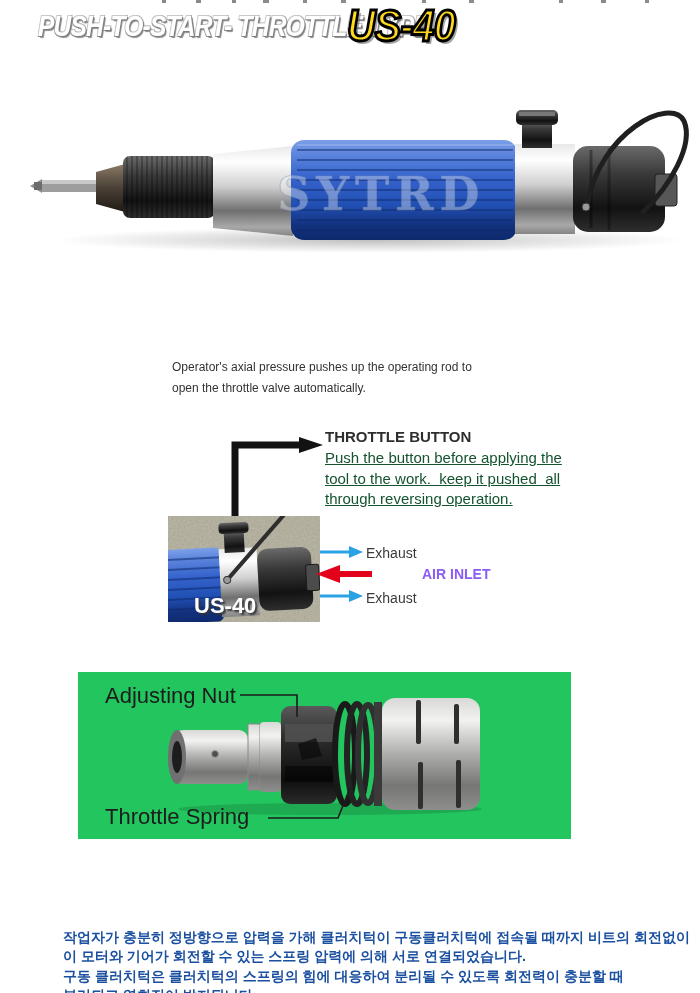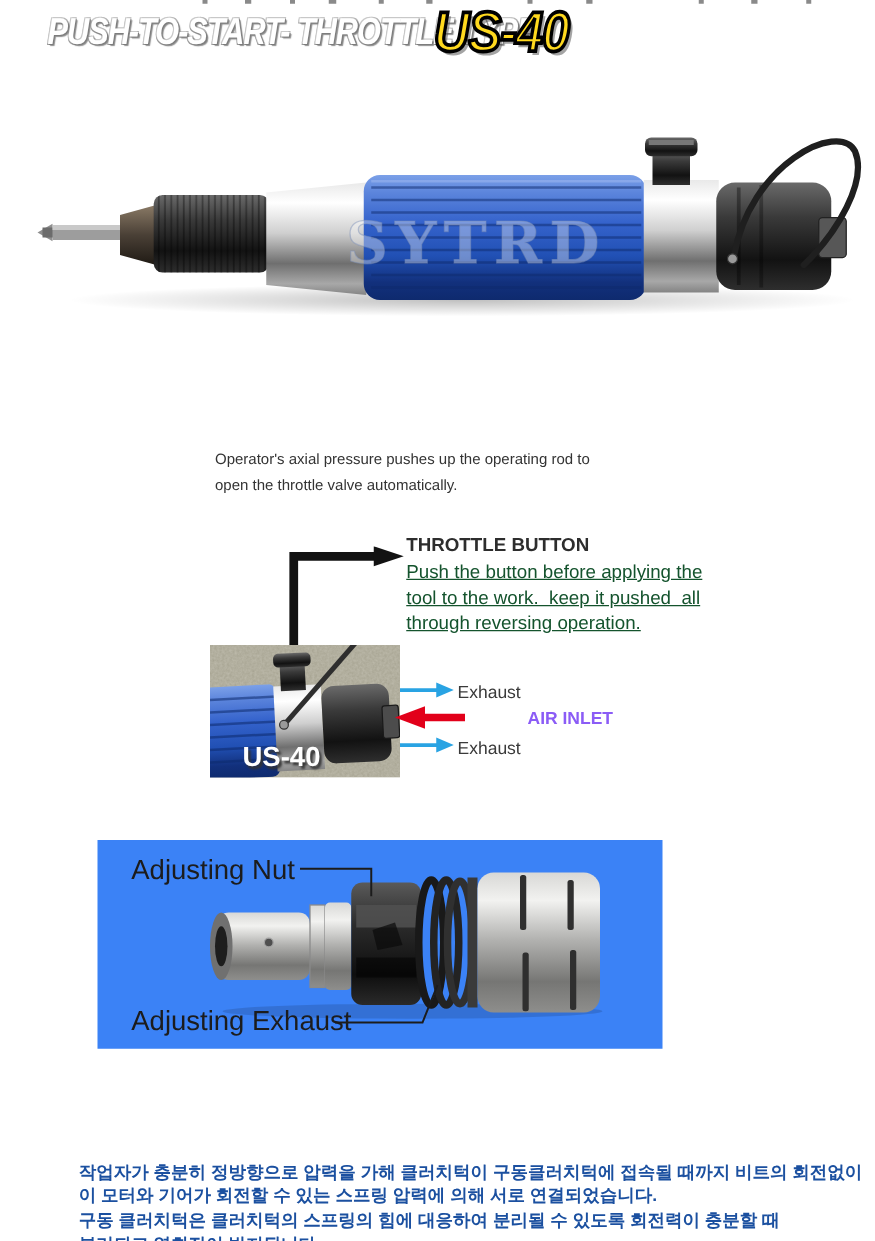--- a/index.html
+++ b/index.html
@@ -31,21 +31,21 @@
   #throttle-heading{left:172px;top:330px;font-size:21.5px;font-weight:bold;color:#1a1a1a;}
   #throttle-body{left:172px;top:357px;font-size:12px;line-height:20.5px;color:#333;}
 
   
   #reversing-heading{left:325px;top:428px;font-size:15px;font-weight:bold;color:#2d2d2d;}
   #reversing-body{left:325px;top:448px;font-size:15px;line-height:20.5px;color:#14532d;text-decoration:underline;}
   .flow-label{font-size:14px;color:#3a3a3a;text-align:right;}
   #air-inlet-label{font-weight:bold;color:#8b5cf6;margin-left:43px;}
 
   
-  #adjusting-panel{left:78px;top:672px;width:452px;height:167px;background:#3b82f6;}
+  #adjusting-panel{left:78px;top:672px;width:493px;height:167px;background:#22c55e;}
   .panel-label{position:absolute;font-size:22px;color:#1c1c1c;}
   #nut-label{left:27px;top:11px;}
   #spring-label{left:27px;top:132px;}
 
   
   #torque-paragraph{left:80px;top:846px;font-size:19.5px;line-height:28.6px;color:#2b2b2b;}
   #korean-paragraph{left:63px;top:928px;font-size:14px;line-height:19.4px;font-weight:bold;color:#1b50a0;}
 </style>
 </head>
 <body>
@@ -267,21 +267,21 @@
         <rect x="258" y="72" width="5" height="47" rx="2" fill="#2f2f2f"></rect>
         <rect x="294" y="14" width="5" height="40" rx="2" fill="#2f2f2f"></rect>
         <rect x="296" y="70" width="5" height="48" rx="2" fill="#2f2f2f"></rect>
       </g>
     </svg>
     <svg class="abs" style="left:0;top:0" width="493" height="167" viewBox="0 0 493 167">
       <path d="M 162,23 H 219 V 45" stroke="#1c1c1c" stroke-width="1.6" fill="none"></path>
       <path d="M 190,146 H 260 L 272,116" stroke="#1c1c1c" stroke-width="1.6" fill="none"></path>
     </svg>
     <div id="nut-label" class="panel-label">Adjusting Nut</div>
-    <div id="spring-label" class="panel-label">Adjusting Exhaust</div>
+    <div id="spring-label" class="panel-label">Throttle Spring</div>
   </div>
 
   <div id="korean-paragraph" class="abs preline">작업자가 충분히 정방향으로 압력을 가해 클러치턱이 구동클러치턱에 접속될 때까지 비트의 회전없이
 이 모터와 기어가 회전할 수 있는 스프링 압력에 의해 서로 연결되었습니다.
 구동 클러치턱은 클러치턱의 스프링의 힘에 대응하여 분리될 수 있도록 회전력이 충분할 때
 분리되고 역회전이 방지됩니다.</div>
 
 </div>
 
 </body></html>

